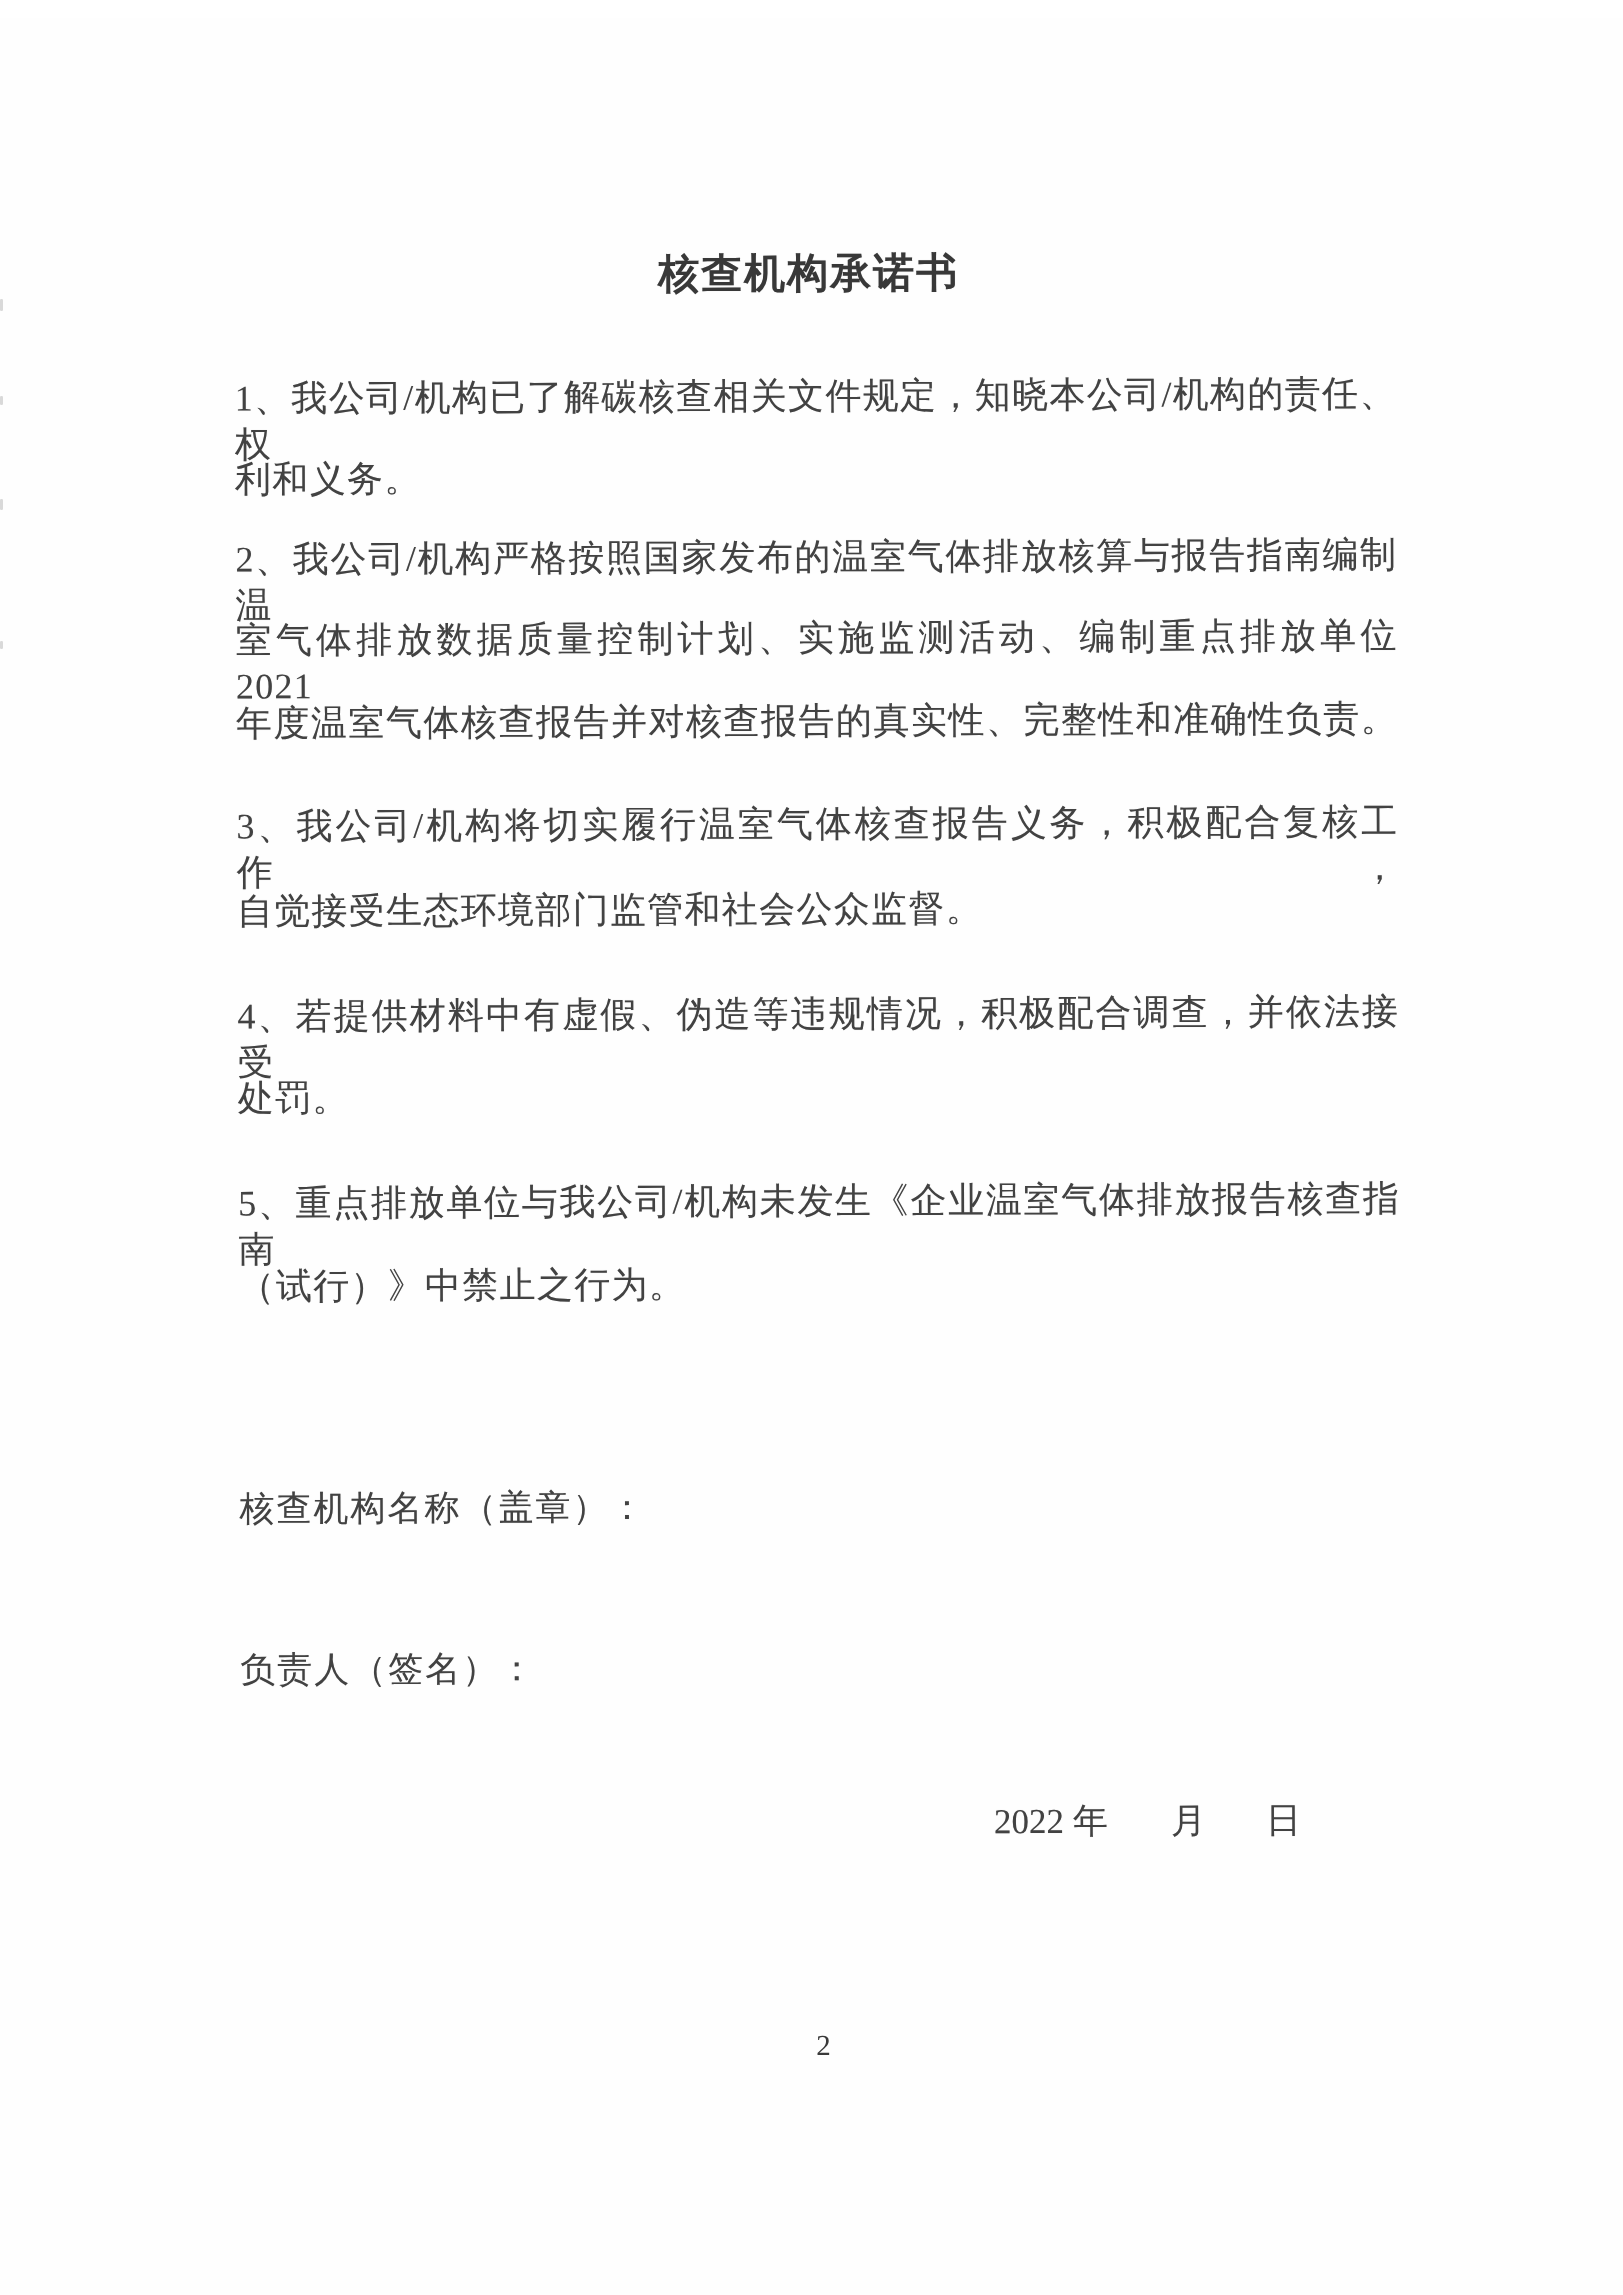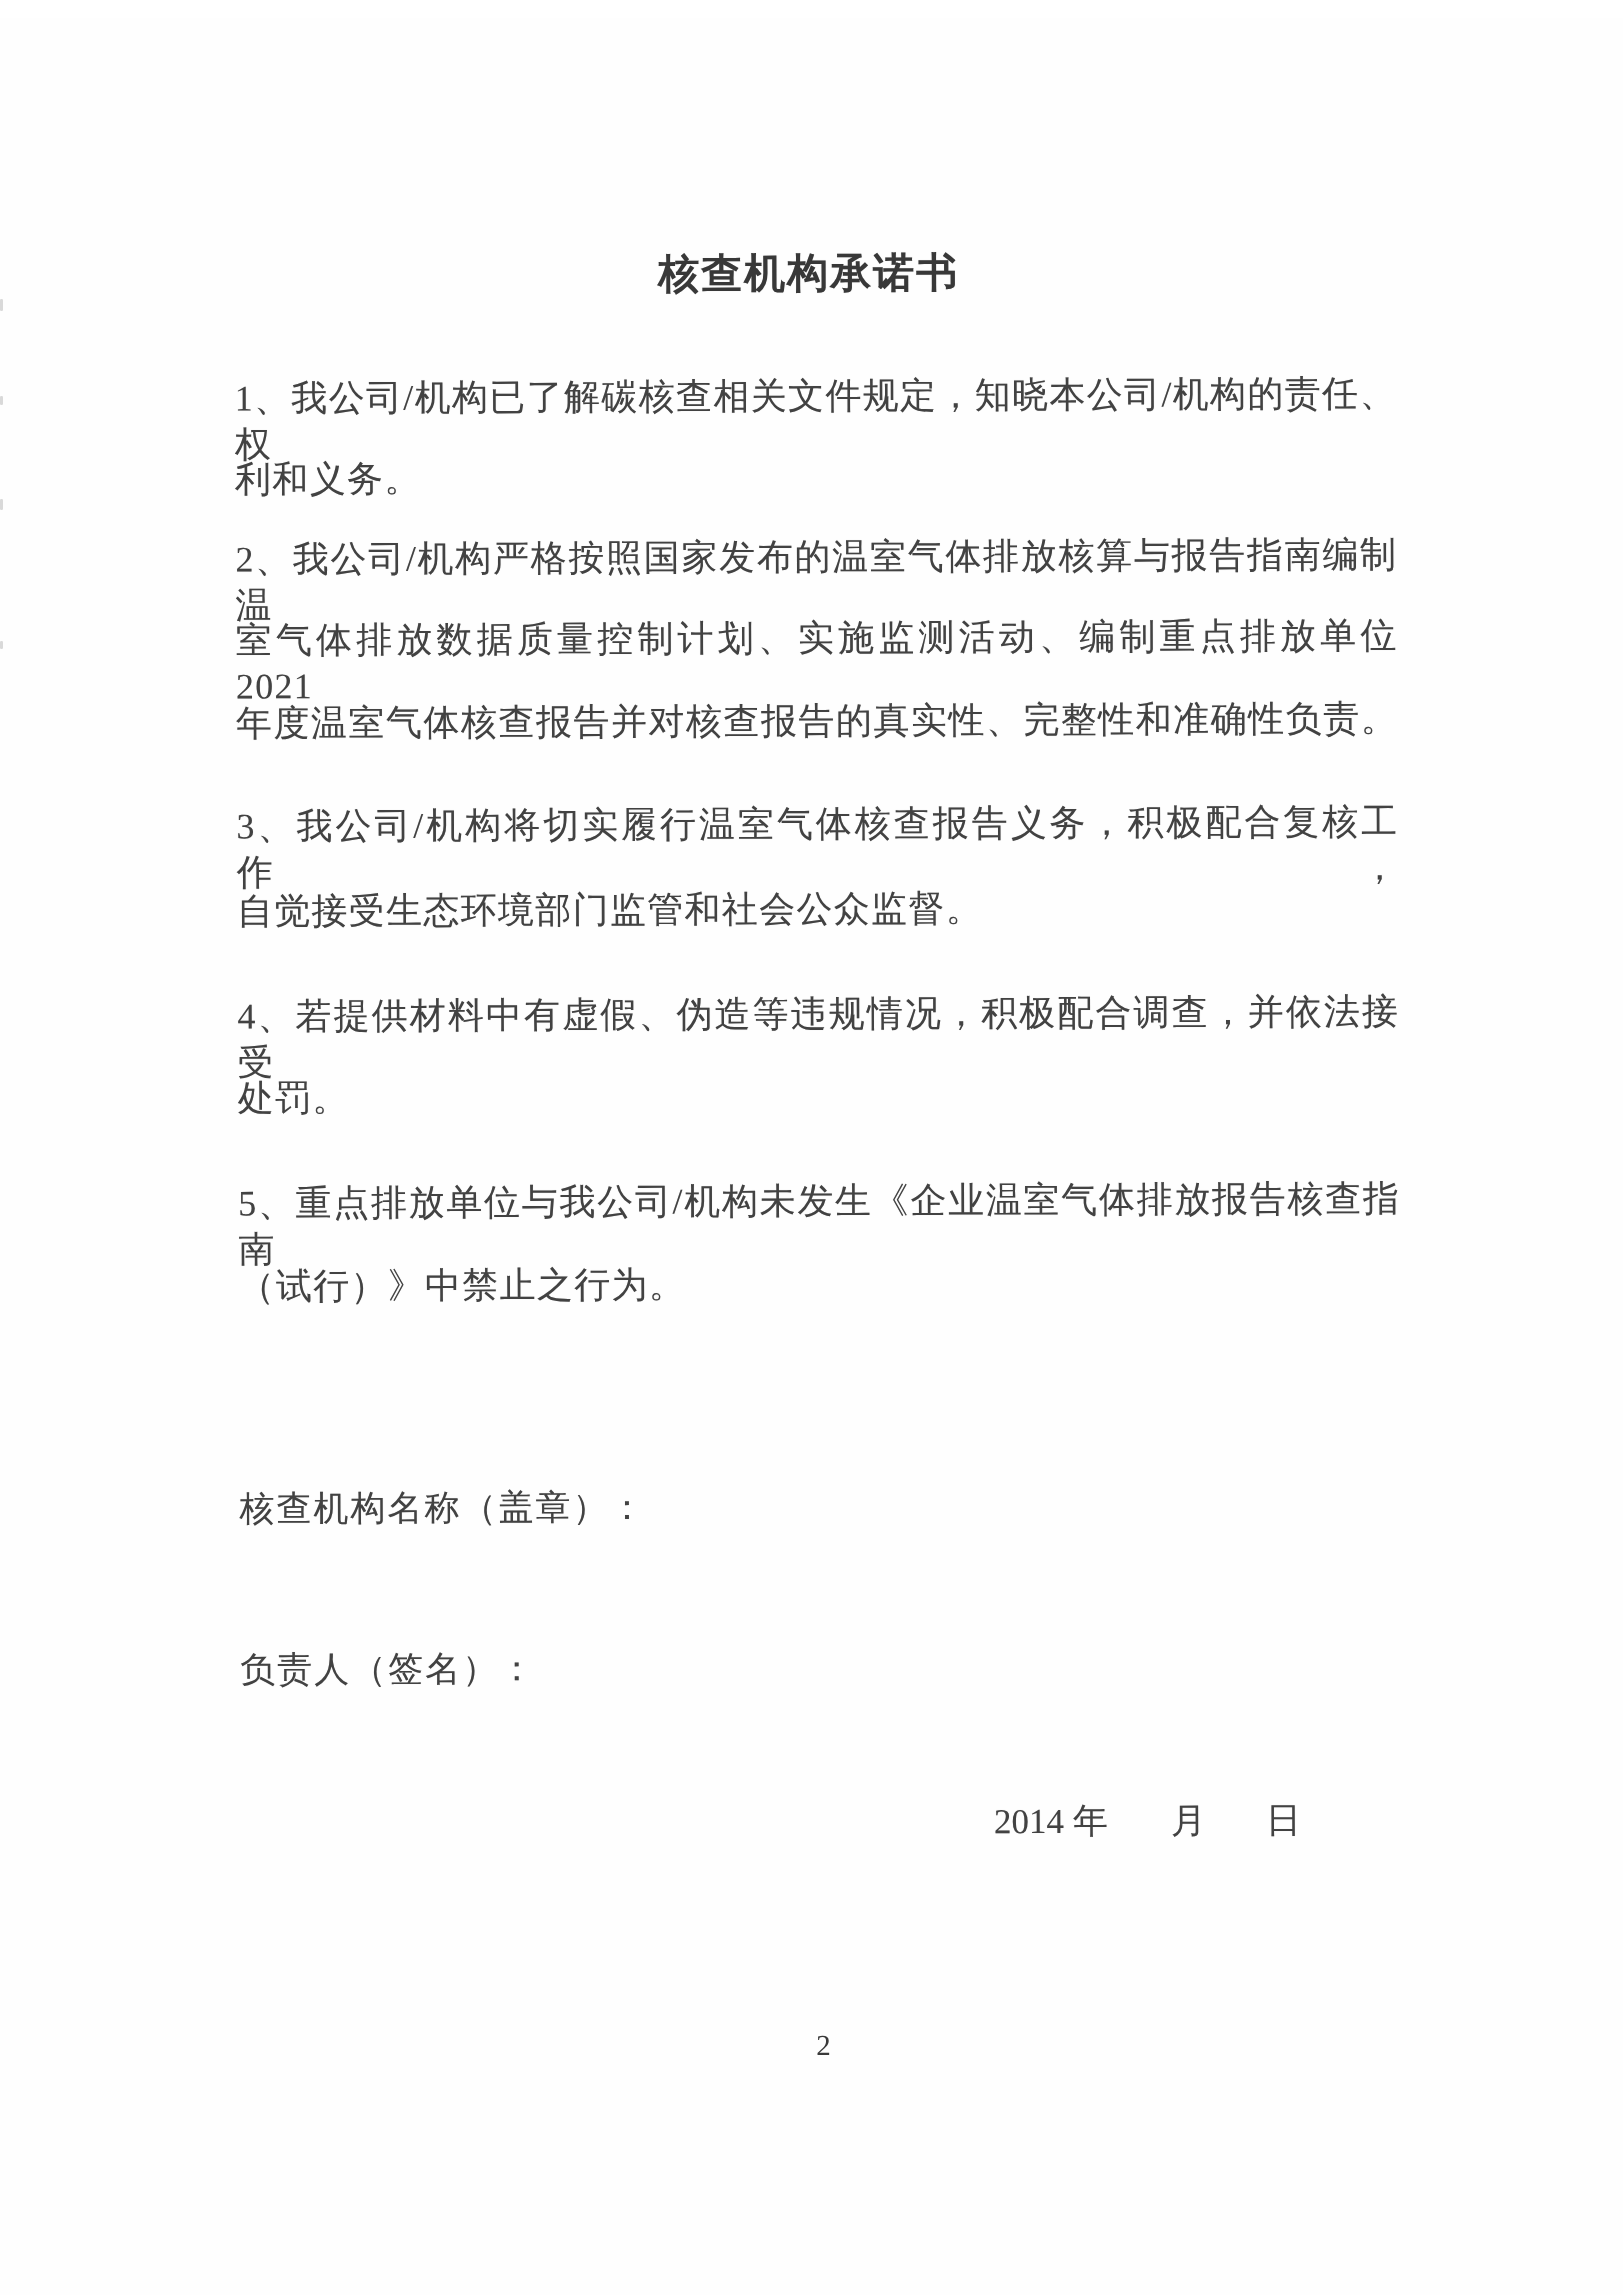--- a/index.html
+++ b/index.html
@@ -115,20 +115,20 @@
     <div class="line stretch" style="top:973px">4、若提供材料中有虚假、伪造等违规情况，积极配合调查，并依法接受</div>
     <div class="line" style="top:1055px">处罚。</div>
 
     <div class="line stretch" style="top:1160px">5、重点排放单位与我公司/机构未发生《企业温室气体排放报告核查指南</div>
     <div class="line" style="top:1243px">（试行）》中禁止之行为。</div>
 
     <div class="sig" style="top:1466px">核查机构名称（盖章）：</div>
     <div class="sig" style="top:1627px">负责人（签名）：</div>
 
     <div class="date-line">
-      <span>2014</span><span class="u-year">年</span><span class="u-month">月</span><span class="u-day">日</span>
+      <span>2022</span><span class="u-year">年</span><span class="u-month">月</span><span class="u-day">日</span>
     </div>
 
     <div class="page-number">2</div>
 
   </div>
 </div>
 
 
 </body></html>

